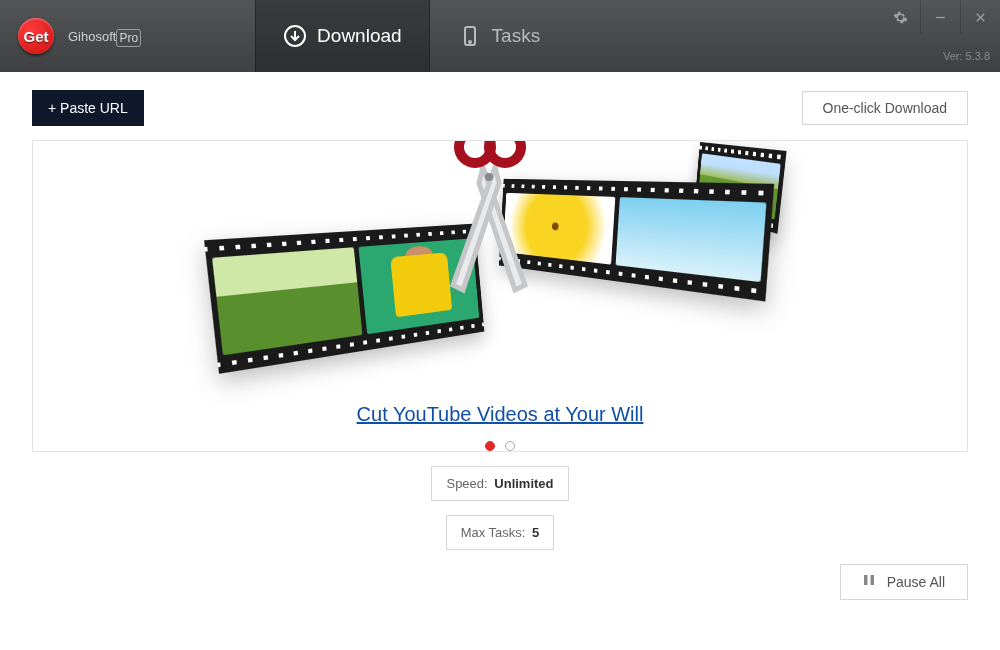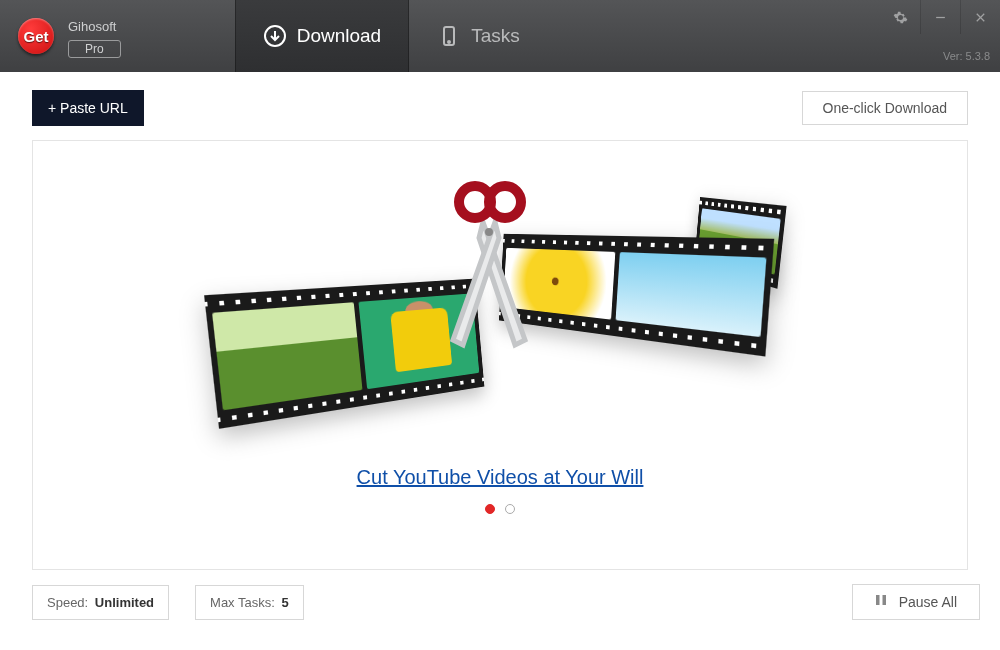--- a/index.html
+++ b/index.html
@@ -34,28 +34,28 @@
       box-shadow: 0 2px 3px rgba(0,0,0,0.5), inset 0 1px 2px rgba(255,255,255,0.4);
       display: flex;
       align-items: center;
       justify-content: center;
       color: #fff;
       font-size: 15px;
       font-weight: bold;
       text-shadow: 0 1px 1px rgba(0,0,0,0.6);
       flex-direction: column;
     }
-    .brand-text { display: flex; flex-direction: column; justify-content: center; }
+    .brand-text { display: flex; flex-direction: row; justify-content: center; }
     .company { font-size: 13px; color: #cfd0d1; margin-bottom: 2px; margin-top: 4px;}
     .app-row { display: flex; align-items: center; gap: 10px; }
     .app-name { font-size: 26px; color: #fff; font-weight: 400; letter-spacing: 0.5px; }
     .pro-badge {
       border: 1px solid #9a9b9c;
       border-radius: 3px;
-      padding: 1px 16px;
+      padding: 1px 2px;
       font-size: 12px;
       color: #cfd0d1;
       margin-top: 4px;
     }
     .tabs {
       display: flex;
       align-items: stretch;
       margin-left: 84px;
     }
     .tab {
@@ -120,21 +120,21 @@
       border: 1px solid #d7d7d7;
       color: #555;
       padding: 8px 20px;
       font-size: 14px;
       cursor: pointer;
     }
     
     .main-panel {
       margin: 0 32px;
       border: 1px solid #e4e4e4;
-      height: 430px;
+      height: 312px;
       display: flex;
       flex-direction: column;
       align-items: center;
       justify-content: center;
       position: relative;
       overflow: hidden;
     }
     .promo-img {
       width: 540px;
       height: 255px;
@@ -195,22 +195,23 @@
       margin-top: 15px;
       display: flex;
       gap: 10px;
     }
     .dot { width: 10px; height: 10px; border-radius: 50%; border: 1px solid #aaa; background:#fff; cursor:pointer;}
     .dot.active { background: #e22727; border-color: #e22727; }
     
     .statusbar {
       display: flex;
       align-items: center;
-      padding: 14px 20px 0 32px;
-      gap: 26px;
+      padding: 14px 32px 0 32px;
+      gap: 14px;
+      flex-direction: column;
     }
     .stat-box {
       border: 1px solid #d7d7d7;
       padding: 9px 14px;
       font-size: 13px;
       color: #666;
       cursor: pointer;
     }
     .stat-box b { color: #333; font-weight: 600; margin-left:3px;}
     .pause-btn {

